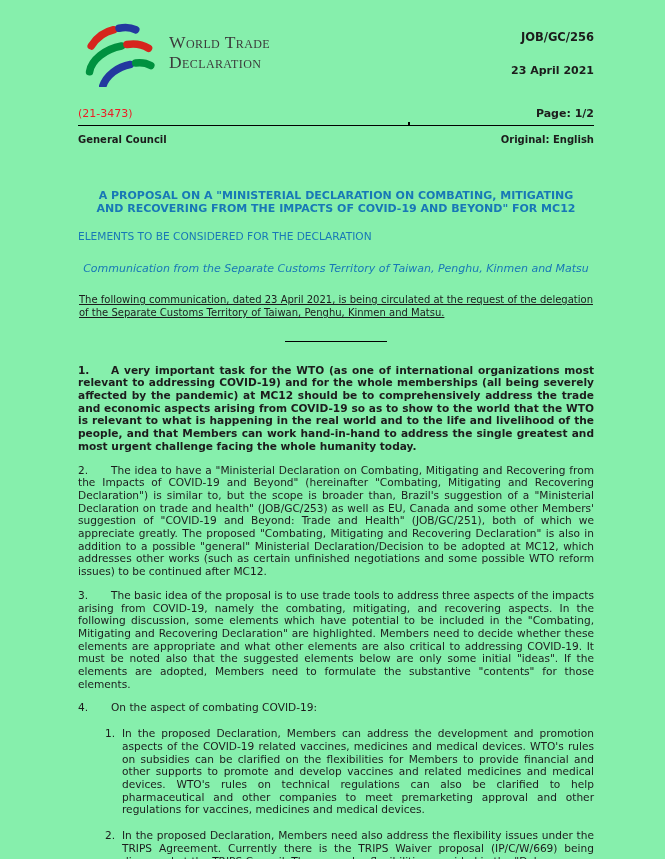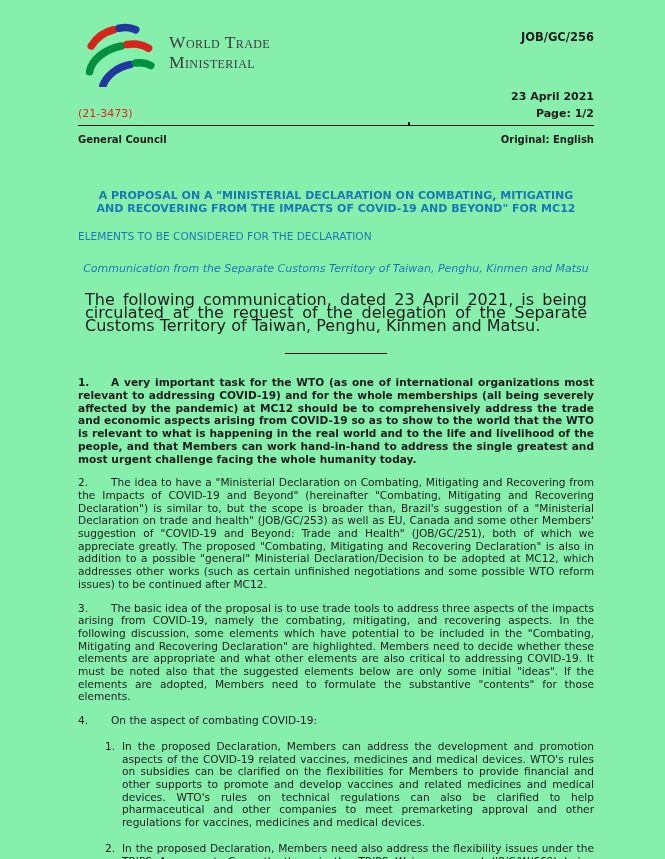--- a/index.html
+++ b/index.html
@@ -20,37 +20,37 @@
   .wordmark {
     font-family: "Liberation Serif", "DejaVu Serif", serif;
     font-variant: small-caps;
     font-size: 17.5px; line-height: 20px;
     letter-spacing: 0.4px;
     color: #3b3b3b;
     margin: 15px 0 0 9px;
   }
   .hdr-right { text-align: right; }
   .doc-symbol { font-weight: bold; font-size: 11.5px; margin-top: 13px; }
-  .doc-date   { font-weight: bold; font-size: 11px;  margin-top: 46px; }
+  .doc-date   { font-weight: bold; font-size: 11px;  margin-top: 20px; }
   
   .meta-row { display: flex; justify-content: space-between; margin-top: 20px; font-size: 11px; line-height: 13px; text-align: center; }
   .doc-number { color: #ed1c24; }
   .page-label { font-weight: bold; }
   .rule { margin-top: 5px; border-top: 1.6px solid #000; height: 0; position: relative; }
   .rule .tick { position: absolute; left: 330px; top: -4px; width: 1.5px; height: 4px; background: #000; }
   .council-row { display: flex; justify-content: space-between; font-weight: bold; font-size: 10px; line-height: 13px; margin-top: 7px; }
   
   .main-title {
     margin: 44px auto 0; max-width: 480px;
     text-align: center; font-size: 11px; line-height: 12.6px;
     font-weight: bold; color: #1878b6;
   }
   .subtitle { margin-top: 15px; text-align: left; font-size: 10.6px; color: #1878b6; font-weight: normal; }
   .communication { margin-top: 20px; text-align: center; font-size: 11px; font-style: italic; color: #1878b6; }
-  .intro { margin: 19px 7px 0; text-align: justify; font-size: 16px; line-height: 12.7px; }
+  .intro { margin: 19px 1px 0; text-align: justify; font-size: 10px; line-height: 12.7px; text-decoration: underline; }
   .separator { width: 102px; border-top: 1.3px solid #000; height: 0; margin: 21px auto 0; }
   
   .para { margin: 11px 0 0; text-align: justify; font-size: 10.6px; line-height: 12.7px; }
   .para.first { margin-top: 22px; font-weight: bold; }
   .pnum { display: inline-block; width: 33px; }
   .sub-item { display: flex; margin: 13px 0 0 27px; font-size: 10.6px; line-height: 12.7px; }
   .sub-num { flex: 0 0 17px; }
   .sub-text { flex: 1; text-align: justify; }
 </style>
 </head>
@@ -65,21 +65,21 @@
           <path d="M 17 21 Q 30 11 45 13" stroke="#d6251d"></path>
           <path d="M 51 13.5 Q 61 15 67 21" stroke="#23389f"></path>
           <path d="M 6 46 C 12 35 30 29 47 32" stroke="#00913f"></path>
           <path d="M 53 32.5 Q 66 35 73 44" stroke="#d6251d"></path>
           <path d="M 14 65 C 21 56 36 51 49 53.5" stroke="#23389f"></path>
           <path d="M 55 54 Q 64 56 69 62" stroke="#00913f"></path>
         </g>
       </svg>
       <div class="wordmark">
         <div>World Trade</div>
-        <div>Ministerial</div>
+        <div>Declaration</div>
       </div>
     </div>
     <div class="hdr-right">
       <div class="doc-symbol">JOB/GC/256</div>
       <div class="doc-date">23 April 2021</div>
     </div>
   </header>
 
   <div class="meta-row">
     <span class="doc-number">(21-3473)</span>

